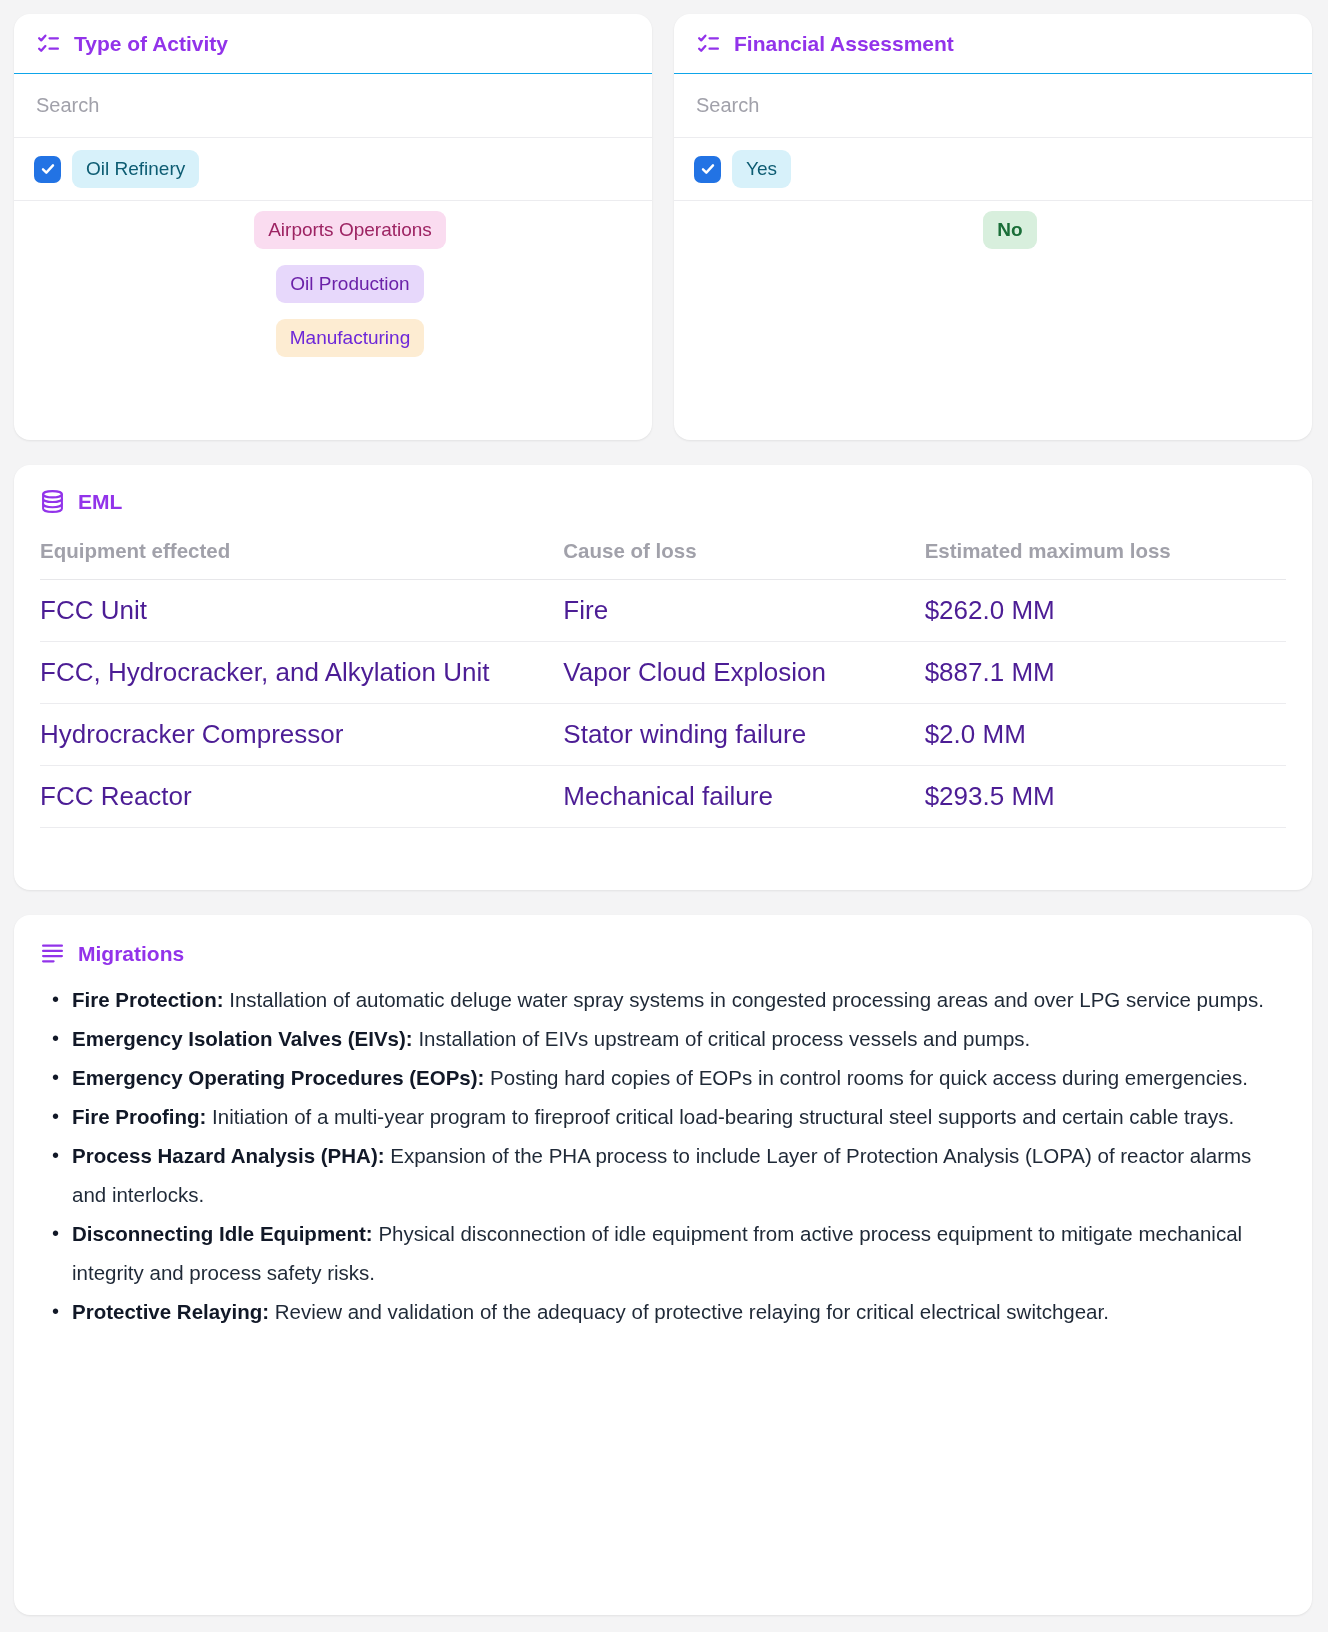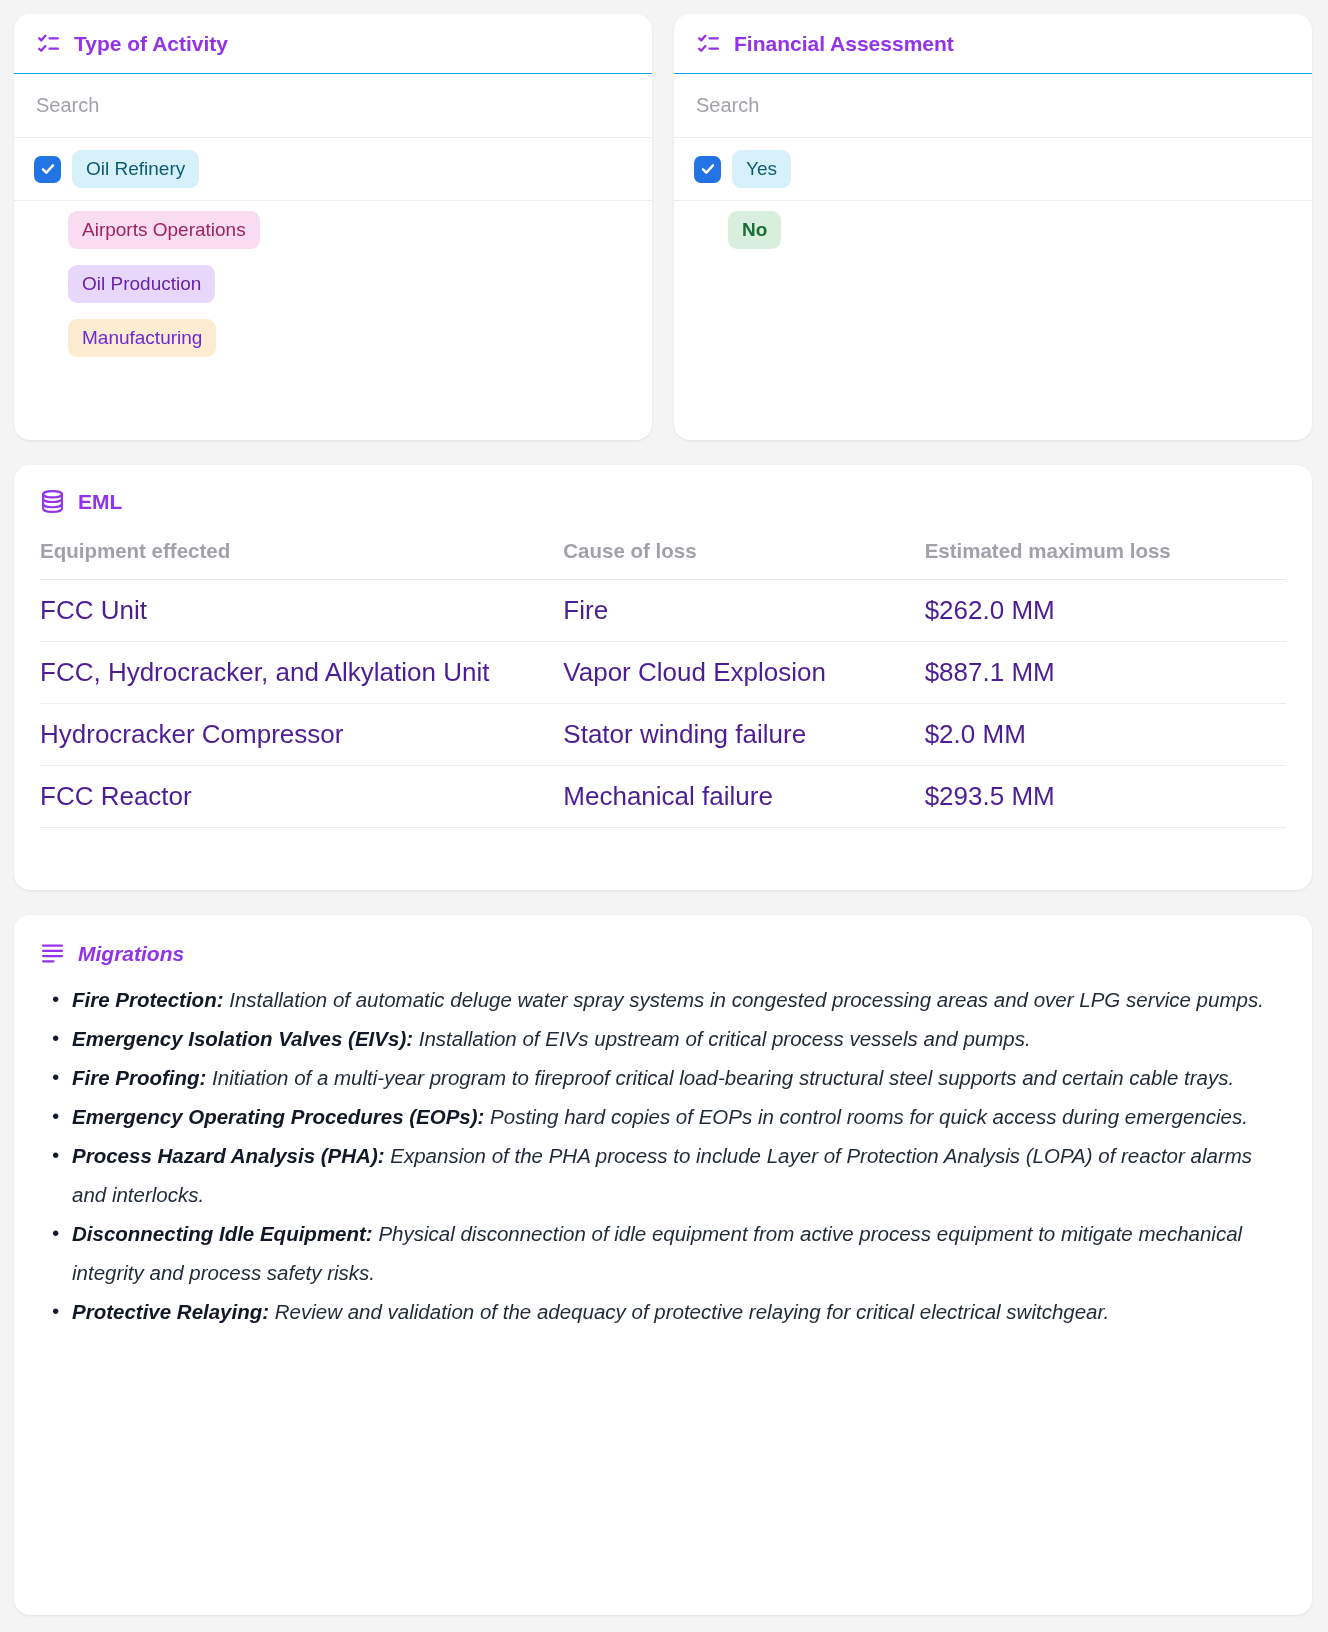--- a/index.html
+++ b/index.html
@@ -56,21 +56,21 @@
   .opt-row {
     display: flex;
     align-items: center;
     gap: 11px;
   }
   .opt-row.checked {
     padding: 12px 20px;
     border-bottom: 1px solid #ececef;
     margin-bottom: 2px;
   }
-  .opt-row:not(.checked) { padding: 8px 20px 8px 54px; }
+  .opt-row:not(.checked) { padding: 8px 20px 8px 54px; justify-content: center; }
   .opt-row:first-child:not(.checked) { padding-top: 14px; }
   .checkbox {
     width: 27px;
     height: 27px;
     border-radius: 7px;
     background: #2273e4;
     display: inline-flex;
     align-items: center;
     justify-content: center;
     flex: 0 0 auto;
@@ -102,21 +102,21 @@
     padding: 19px 0 16px;
     border-bottom: 1px solid #e7e7ea;
   }
   .eml-table td {
     font-size: 26px;
     color: #4c1d95;
     padding: 15px 0;
     border-bottom: 1px solid #ececef;
   }
   
-  .migrations-card { height: 700px; font-style: italic; }
+  .migrations-card { height: 700px; }
   .migrations-card .card-header { padding: 26px 26px 6px; }
   .bullet-list {
     list-style: none;
     margin: 8px 0 0;
     padding: 0 40px 0 58px;
   }
   .bullet-list li {
     position: relative;
     font-size: 20.5px;
     line-height: 39px;
@@ -281,30 +281,30 @@
           <b>Fire Protection:</b> 
           <span>Installation of automatic deluge water spray systems in congested processing areas and over LPG service pumps.</span>
         </li>
 
         <li>
           <b>Emergency Isolation Valves (EIVs):</b> 
           <span>Installation of EIVs upstream of critical process vessels and pumps.</span>
         </li>
 
         <li>
+          <b>Emergency Operating Procedures (EOPs):</b> 
+          <span>Posting hard copies of EOPs in control rooms for quick access during emergencies.</span>
+        </li>
+
+        <li>
           <b>Fire Proofing:</b> 
           <span>Initiation of a multi-year program to fireproof critical load-bearing structural steel supports and certain cable trays.</span>
         </li>
 
         <li>
-          <b>Emergency Operating Procedures (EOPs):</b> 
-          <span>Posting hard copies of EOPs in control rooms for quick access during emergencies.</span>
-        </li>
-
-        <li>
           <b>Process Hazard Analysis (PHA):</b> 
           <span>Expansion of the PHA process to include Layer of Protection Analysis (LOPA) of reactor alarms and interlocks.</span>
         </li>
 
         <li>
           <b>Disconnecting Idle Equipment:</b> 
           <span>Physical disconnection of idle equipment from active process equipment to mitigate mechanical integrity and process safety risks.</span>
         </li>
 
         <li>

